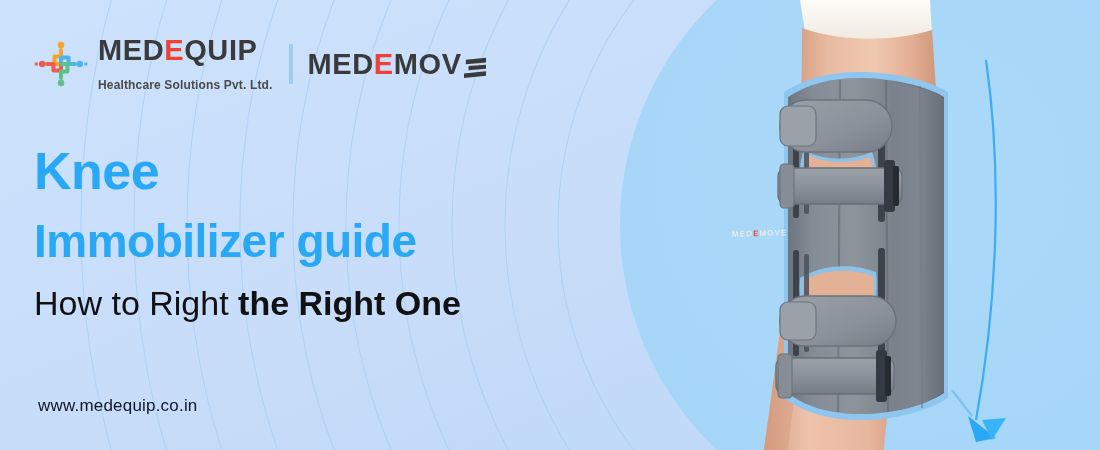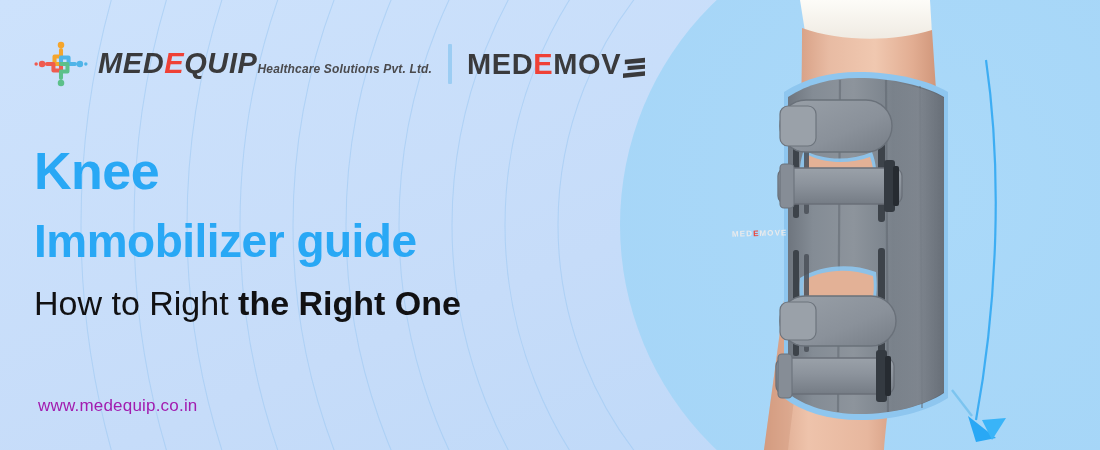--- a/index.html
+++ b/index.html
@@ -40,22 +40,22 @@
     flex: 0 0 auto;
     margin-right: 10px;
   }
   .logo-words {
     display: flex;
     align-items: center;
     height: 54px;
   }
   .medequip-block {
     display: flex;
+    flex-direction: column;
     justify-content: center;
-    font-style: italic;
   }
   .medequip-name {
     font-size: 29px;
     font-weight: bold;
     letter-spacing: 0.6px;
     color: #3a3a3c;
     line-height: 1.02;
     white-space: nowrap;
   }
   .medequip-name .red { color: #ef4136; }
@@ -125,21 +125,21 @@
     line-height: 1.1;
   }
   .subhead .light { font-weight: normal; }
   .subhead .heavy { font-weight: bold; text-align: right; }
 
   .website {
     position: absolute;
     left: 38px;
     top: 396px;
     font-size: 17px;
-    color: #a21caf;
+    color: #0f172a;
     letter-spacing: 0.2px;
     white-space: nowrap;
   }
 
   
   .product {
     position: absolute;
     right: 0;
     top: 0;
     width: 420px;

